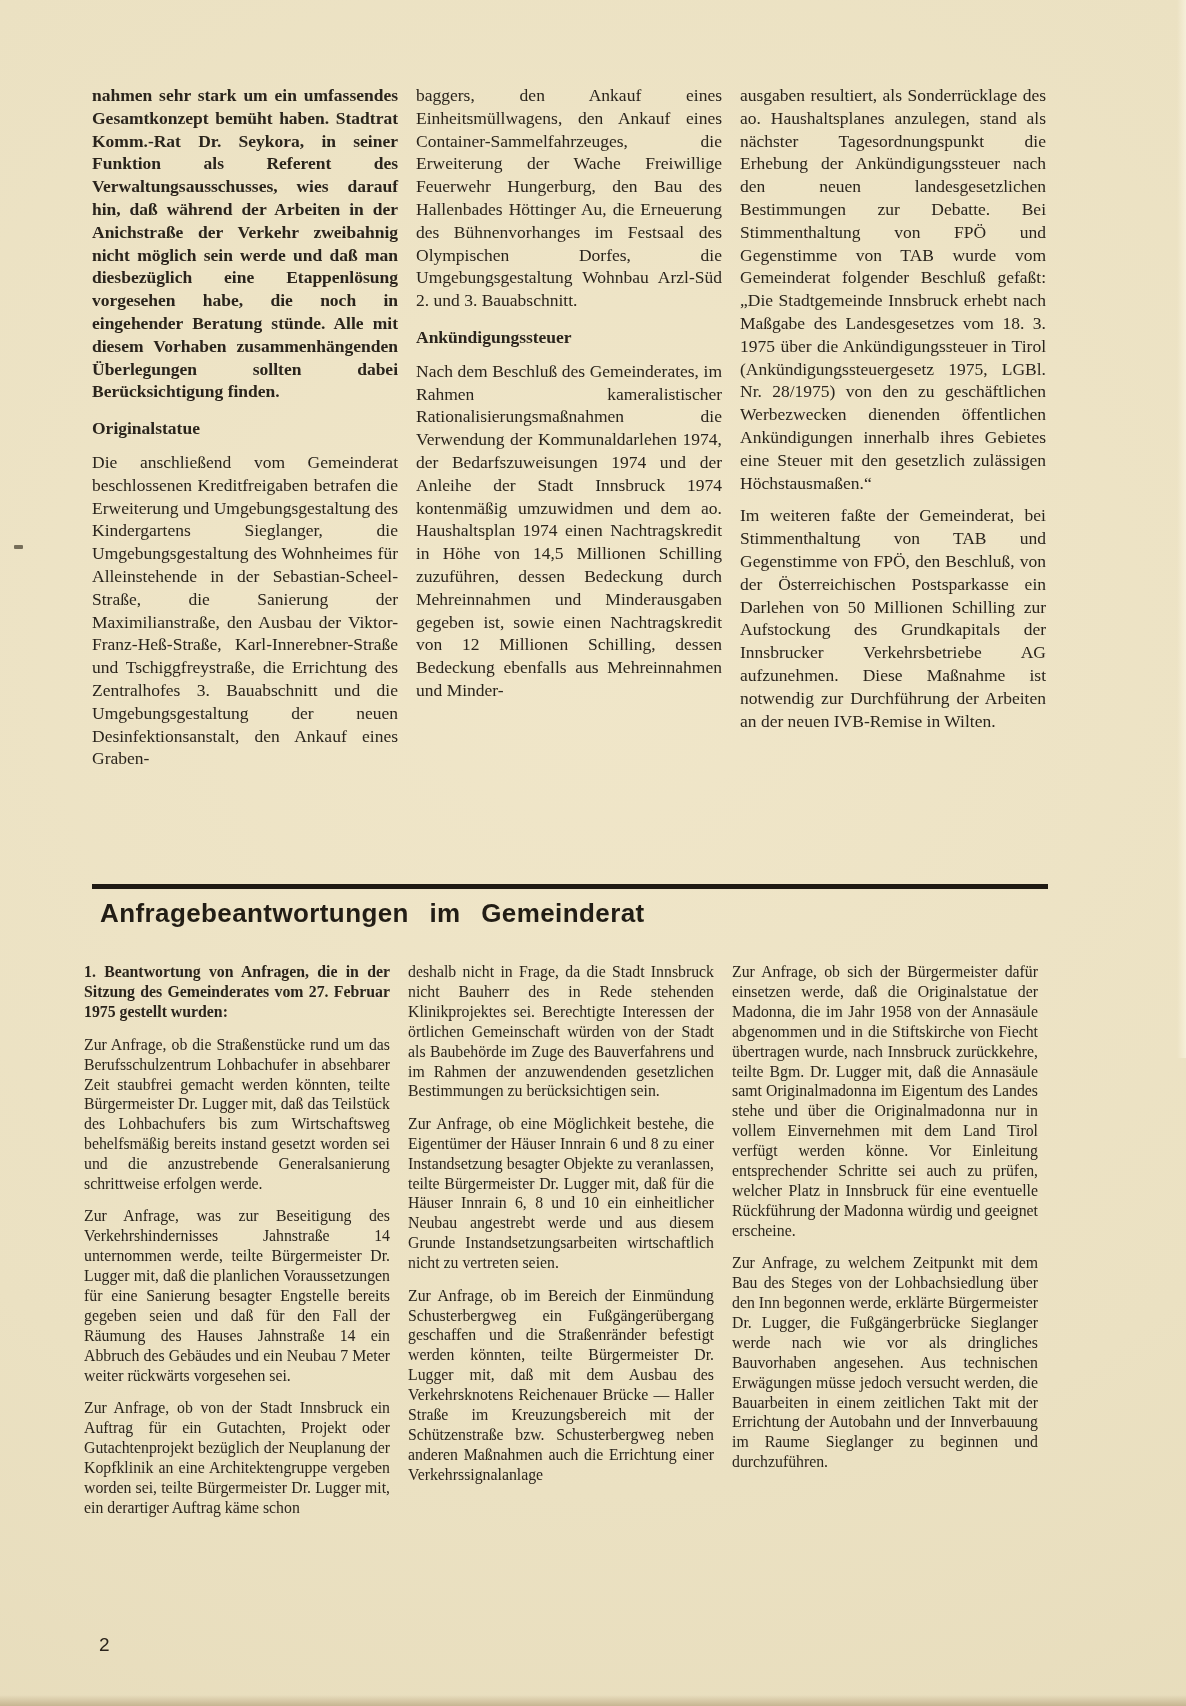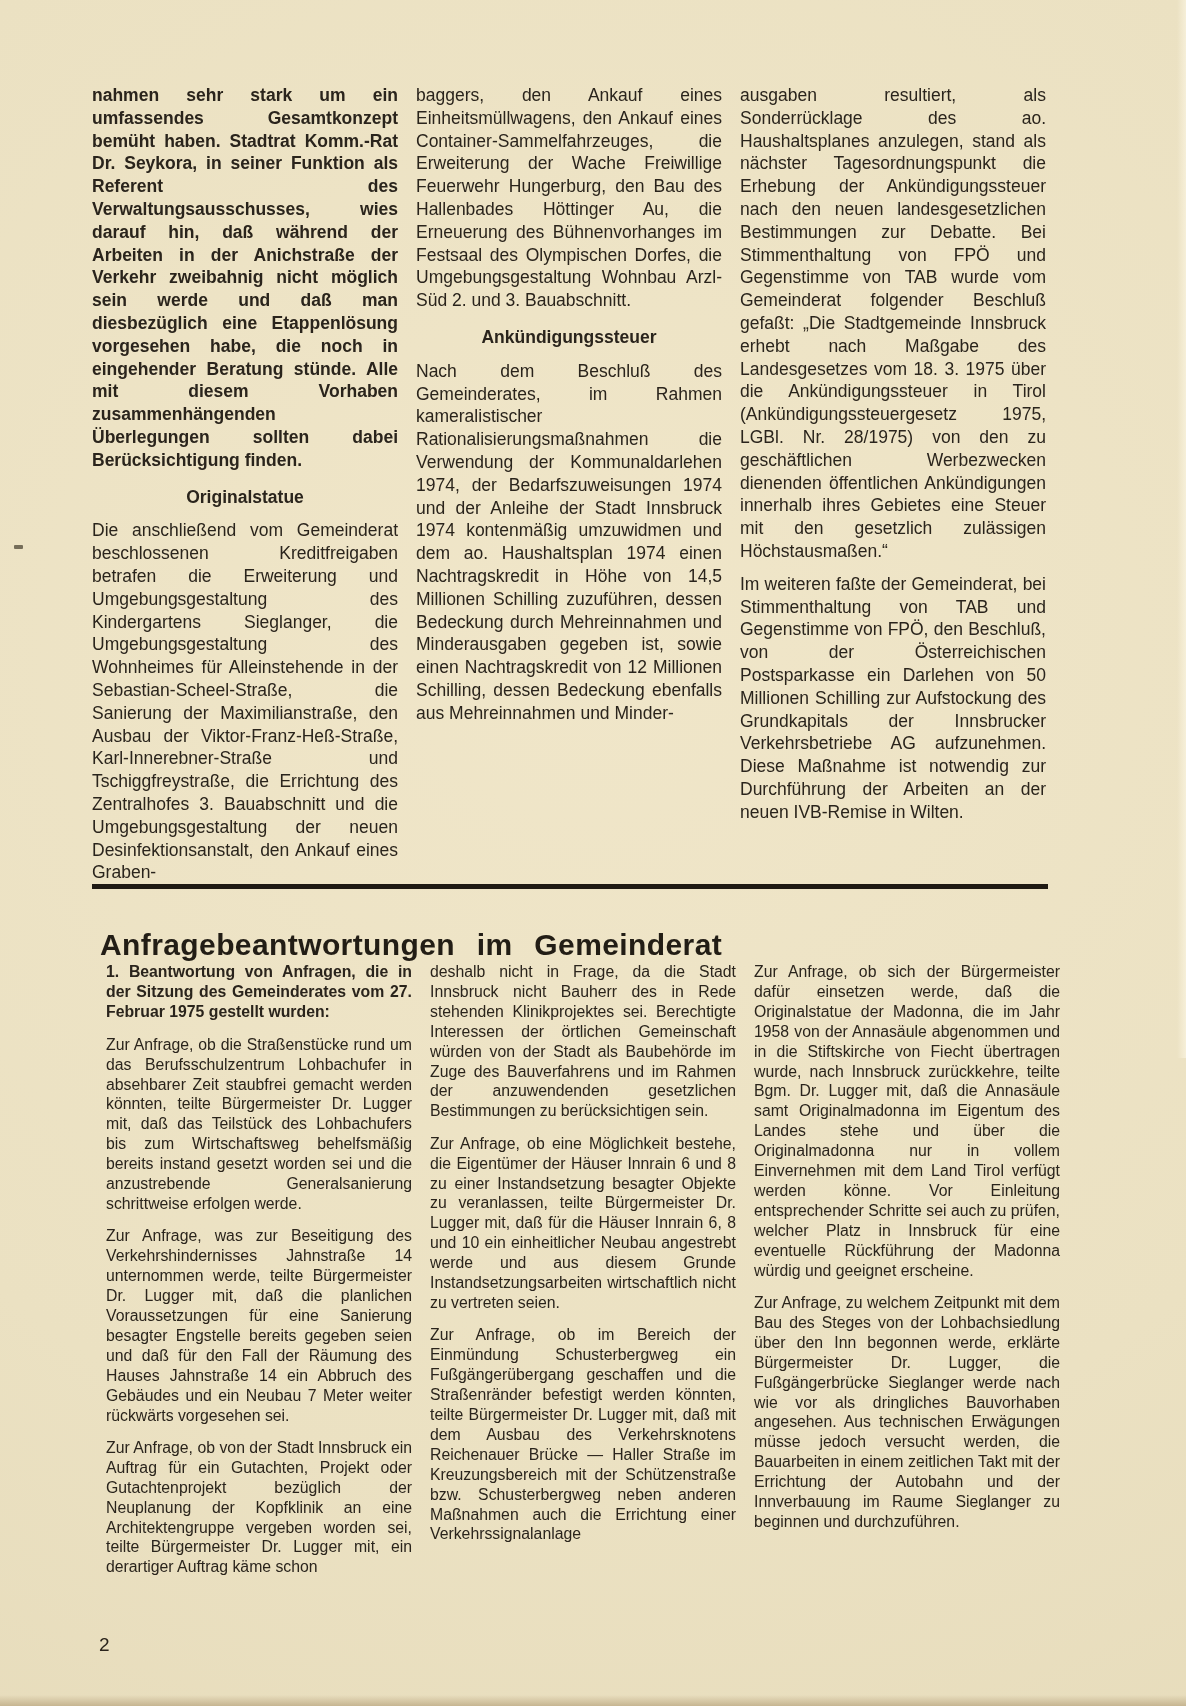--- a/index.html
+++ b/index.html
@@ -12,49 +12,50 @@
     color: #2a241c;
     font-family: "Liberation Sans", "DejaVu Sans", sans-serif;
     hyphens: auto; -webkit-hyphens: auto;
     text-rendering: optimizeLegibility;
   }
   .cols {
     position: absolute;
     display: flex;
     gap: 18px;
     text-align: justify;
+    font-family: Liberation Serif, serif;
   }
   .col { width: 306px; }
   #top-cols {
     left: 92px; top: 84px; width: 956px;
     font-size: 17.5px; line-height: 22.8px;
   }
   #bottom-cols {
-    left: 106px; top: 962px; width: 956px;
+    left: 84px; top: 962px; width: 956px;
     font-size: 15.8px; line-height: 19.9px;
   }
   .blk-bold   { font-weight: bold; margin: 0 0 10px 0; }
   .blk-p      { margin: 0 0 10px 0; }
   #bottom-cols .blk-p { margin: 0 0 12.5px 0; }
   .blk-intro  { font-weight: bold; margin: 0 0 13px 0; }
   .blk-heading {
-    text-align: center; font-weight: bold;
+    text-align: left; font-weight: bold;
     font-size: 1em; margin: 14px 0 11px 0;
   }
   #top-cols .blk-follow { margin: 0 0 10px 0; } 
   .divider {
     position: absolute;
     left: 92px; top: 884px;
     width: 956px; height: 5px;
     background: #1f1a13;
   }
   .section-title {
     position: absolute;
-    left: 100px; top: 928px;
-    font-size: 30px; font-weight: bold;
+    left: 100px; top: 898px;
+    font-size: 26px; font-weight: bold;
     letter-spacing: 0.4px; word-spacing: 13px;
     color: #221d15;
     white-space: nowrap;
   }
   .page-number {
     position: absolute;
     left: 99px; top: 1634px;
     font-size: 19px;
     color: #2a241c;
   }

